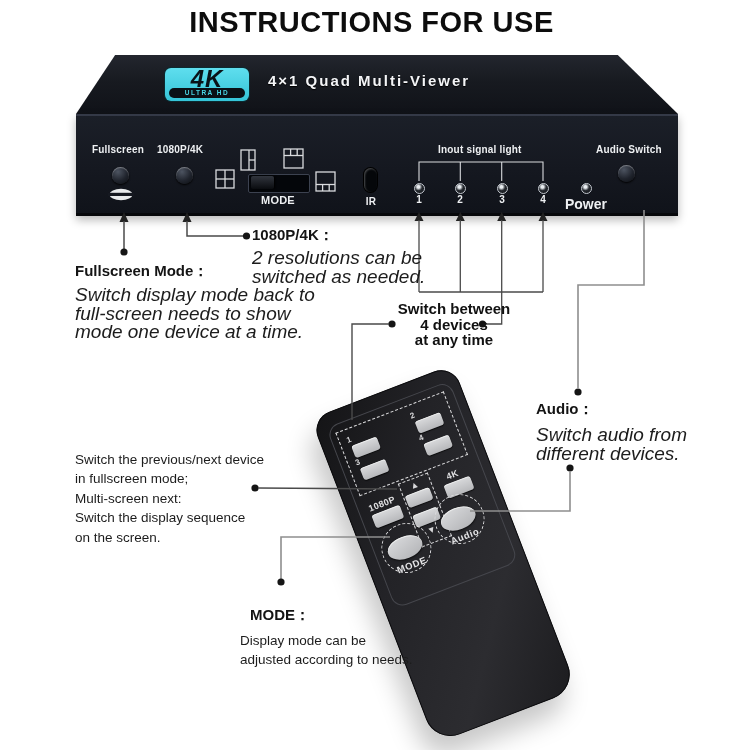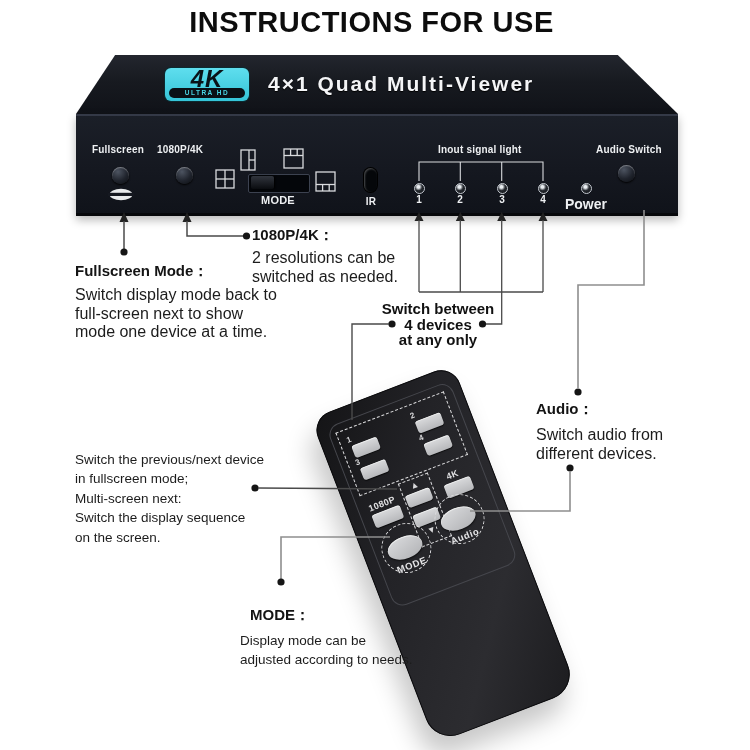--- a/index.html
+++ b/index.html
@@ -15,21 +15,21 @@
   .dev-top{position:absolute;left:76px;top:55px;width:602px;height:59px;
            background:linear-gradient(180deg,#23262e 0%,#171a20 45%,#101218 100%);
            clip-path:polygon(6.5% 0,90% 0,100% 100%,0 100%);}
   .logo{position:absolute;left:89px;top:13px;width:84px;height:33px;border-radius:6px;
         background:linear-gradient(180deg,#5fdeee 0%,#35c4d8 100%);box-shadow:0 0 0 1px #0b2a30;}
   .logo-4k{position:absolute;left:0;top:-3px;width:84px;text-align:center;
            font-size:24px;font-weight:bold;font-style:italic;color:#0a1218;letter-spacing:1px;}
   .logo-sub{position:absolute;left:4px;right:4px;bottom:3px;height:10px;border-radius:5px;
             background:#0a1016;color:#49d6e6;font-size:6.5px;font-weight:bold;
             letter-spacing:1.5px;text-align:center;line-height:10px;}
-  .prod-name{position:absolute;left:192px;top:17px;color:#f4f5f7;font-size:21px;
+  .prod-name{position:absolute;left:192px;top:17px;color:#f4f5f7;font-size:15px;
              font-weight:bold;letter-spacing:2px;white-space:nowrap;
              text-shadow:0 1px 1px #000;}
   .dev-panel{position:absolute;left:76px;top:114px;width:602px;height:97px;
              background:linear-gradient(180deg,#1b1f28 0%,#151820 55%,#10131a 100%);
              border-top:2px solid #343947;border-bottom:3px solid #07080b;
              box-shadow:0 4px 9px rgba(0,0,0,.28);}
   .dev-label{color:#eef0f2;font-size:10px;font-weight:bold;letter-spacing:.2px;white-space:nowrap;}
   .round-btn{width:17px;height:17px;border-radius:50%;
              background:radial-gradient(circle at 35% 28%,#4d5461 0%,#20242d 55%,#0b0d11 100%);
              box-shadow:0 1px 2px #000, inset 0 1px 1px rgba(255,255,255,.35);}
@@ -38,21 +38,21 @@
   .num-lbl{width:20px;text-align:center;color:#eef0f2;font-size:10px;font-weight:bold;}
   .slider{width:60px;height:17px;background:#04060a;border:1px solid #3c4250;border-radius:2px;}
   .slider-knob{position:absolute;left:2px;top:1px;width:23px;height:13px;border-radius:2px;
                background:linear-gradient(180deg,#31353d 0%,#0a0c10 100%);box-shadow:1px 0 2px #000;}
   .ir-win{width:13px;height:24px;border-radius:7px;background:#05070a;
           box-shadow:inset 1px 1px 2px rgba(255,255,255,.28), 0 0 0 1px #000;}
 
   
   .ann-head{font-size:15px;font-weight:bold;color:#141414;white-space:nowrap;}
   .ann-head.sm{font-size:15px;}
-  .ann-body{font-size:16px;color:#1c1c1c;line-height:18.5px;white-space:nowrap;}
+  .ann-body{font-size:19px;color:#1c1c1c;line-height:18.5px;white-space:nowrap;font-style:italic;}
   .ann-devices{width:140px;text-align:center;font-size:15px;font-weight:bold;
                color:#111;line-height:15.5px;}
   .ann-prevnext{font-size:13.5px;color:#1c1c1c;line-height:19.4px;white-space:nowrap;}
   .ann-mode-body{font-size:13.5px;color:#1c1c1c;line-height:19px;white-space:nowrap;}
 
   
   .overlay{position:absolute;left:0;top:0;z-index:10;pointer-events:none;}
 
   
   .remote{position:absolute;left:368px;top:380px;width:152px;height:348px;z-index:5;
@@ -222,37 +222,37 @@
     <line x1="258" y1="488" x2="397" y2="489" stroke="#4a4a4a" stroke-width="1.6"></line>
 
     <polyline points="390,537 281,537 281,579" fill="none" stroke="#8e8e8e" stroke-width="1.6"></polyline>
     <circle cx="281" cy="582" r="3.6" fill="#151515"></circle>
   </svg>
 
   <div class="abs" style="left:75px;top:262px;z-index:11;">
     <div class="ann-head">Fullscreen Mode：</div>
     <div class="ann-body" style="margin-top:5px;">
       <div>Switch display mode back to</div>
-      <div>full-screen next to show</div>
+      <div>full-screen needs to show</div>
       <div>mode one device at a time.</div>
     </div>
   </div>
 
   <div class="abs" style="left:252px;top:226px;z-index:11;">
     <div class="ann-head sm">1080P/4K：</div>
     <div class="ann-body" style="margin-top:4px;">
       <div>2 resolutions can be</div>
       <div>switched as needed.</div>
     </div>
   </div>
 
-  <div class="abs ann-devices" style="left:368px;top:301px;z-index:11;text-align:center;">
+  <div class="abs ann-devices" style="left:384px;top:301px;z-index:11;text-align:center;">
     <div>Switch between</div>
     <div>4 devices</div>
-    <div>at any only</div>
+    <div>at any time</div>
   </div>
 
   <div class="abs" style="left:536px;top:400px;z-index:11;">
     <div class="ann-head">Audio：</div>
     <div class="ann-body" style="margin-top:6px;line-height:19px;">
       <div>Switch audio from</div>
       <div>different devices.</div>
     </div>
   </div>
 

